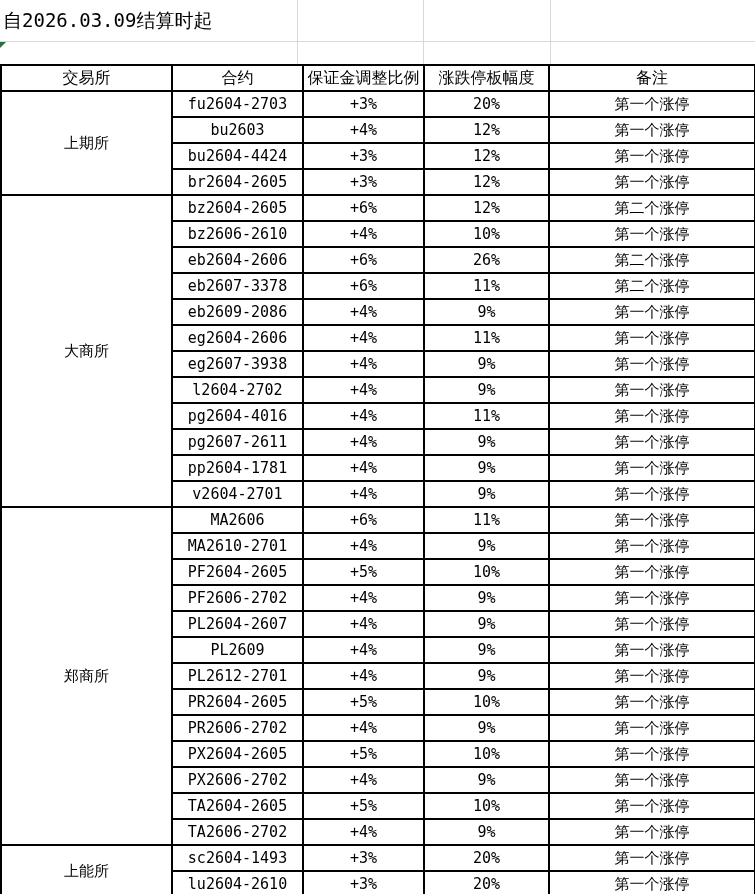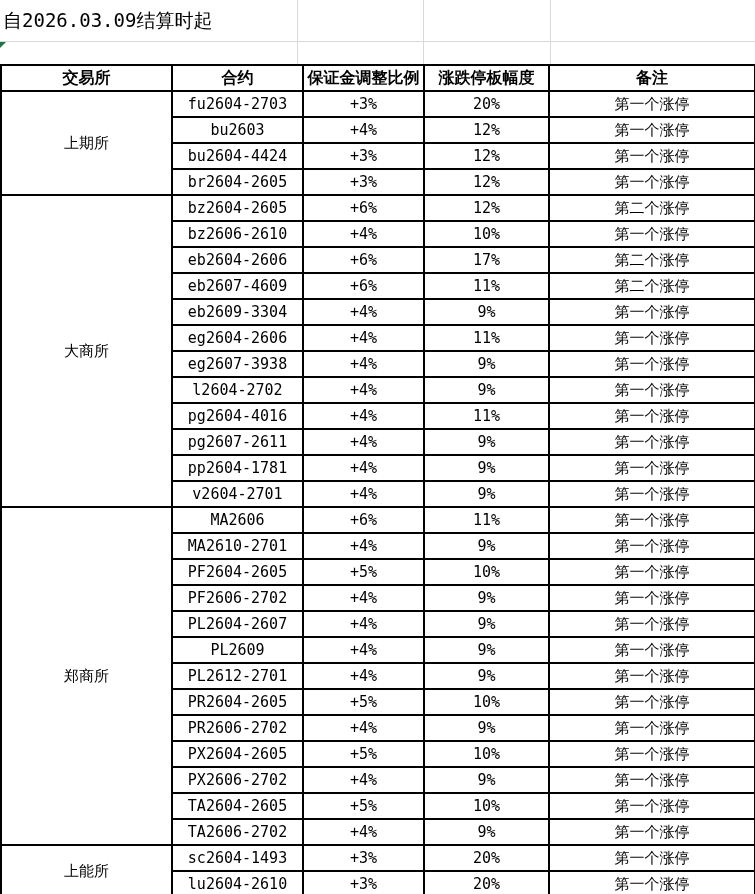--- a/index.html
+++ b/index.html
@@ -30,21 +30,21 @@
   }
   table.grid th, table.grid td {
     border:2px solid #000;
     height:24px; padding:0 2px;
     text-align:center; vertical-align:middle;
     font-weight:normal;
     font-size:15px;
     white-space:nowrap; overflow:hidden;
     background:#fff;
   }
-  table.grid th { font-size:16px;font-weight:bold; }
+  table.grid th { font-size:16px; }
   td.exchange { font-size:16px;margin-left:32px; }
 </style>
 </head>
 <body>
 
 <div class="sheet">
 
   <div class="title-cell">自2026.03.09结算时起</div>
 
   <div class="vline v1"></div>
@@ -106,31 +106,31 @@
         </tr>
         <tr>
           <td>bz2606-2610</td>
           <td>+4%</td>
           <td>10%</td>
           <td>第一个涨停</td>
         </tr>
         <tr>
           <td>eb2604-2606</td>
           <td>+6%</td>
-          <td>17%</td>
+          <td>26%</td>
           <td>第二个涨停</td>
         </tr>
         <tr>
-          <td>eb2607-4609</td>
+          <td>eb2607-3378</td>
           <td>+6%</td>
           <td>11%</td>
           <td>第二个涨停</td>
         </tr>
         <tr>
-          <td>eb2609-3304</td>
+          <td>eb2609-2086</td>
           <td>+4%</td>
           <td>9%</td>
           <td>第一个涨停</td>
         </tr>
         <tr>
           <td>eg2604-2606</td>
           <td>+4%</td>
           <td>11%</td>
           <td>第一个涨停</td>
         </tr>

